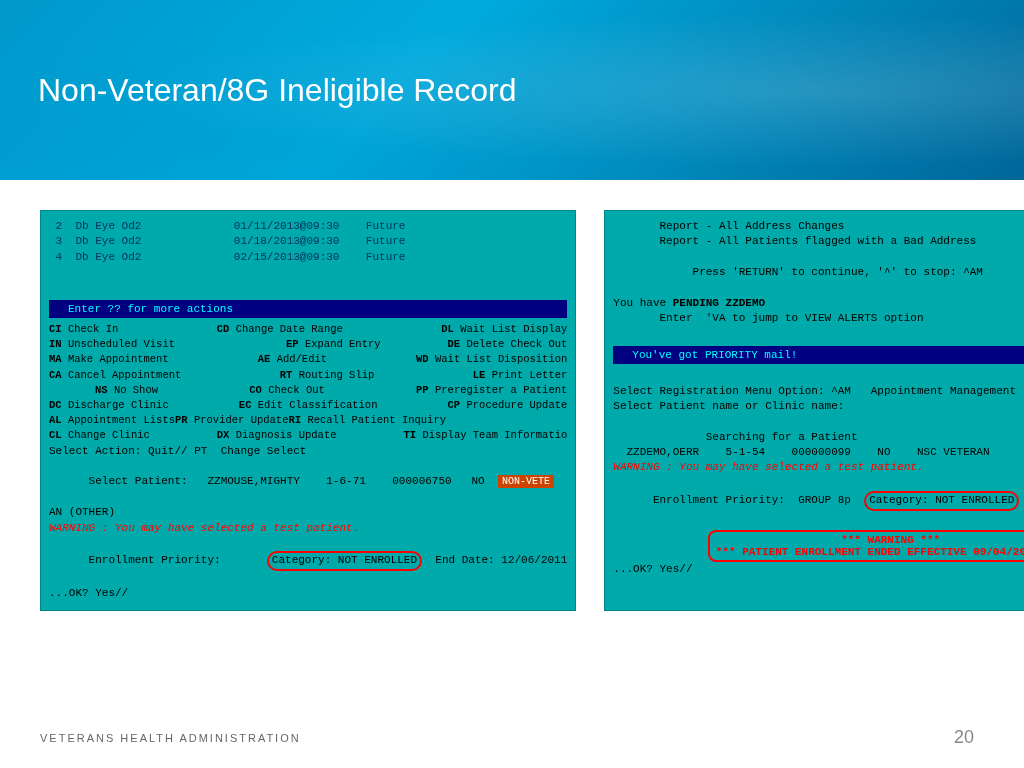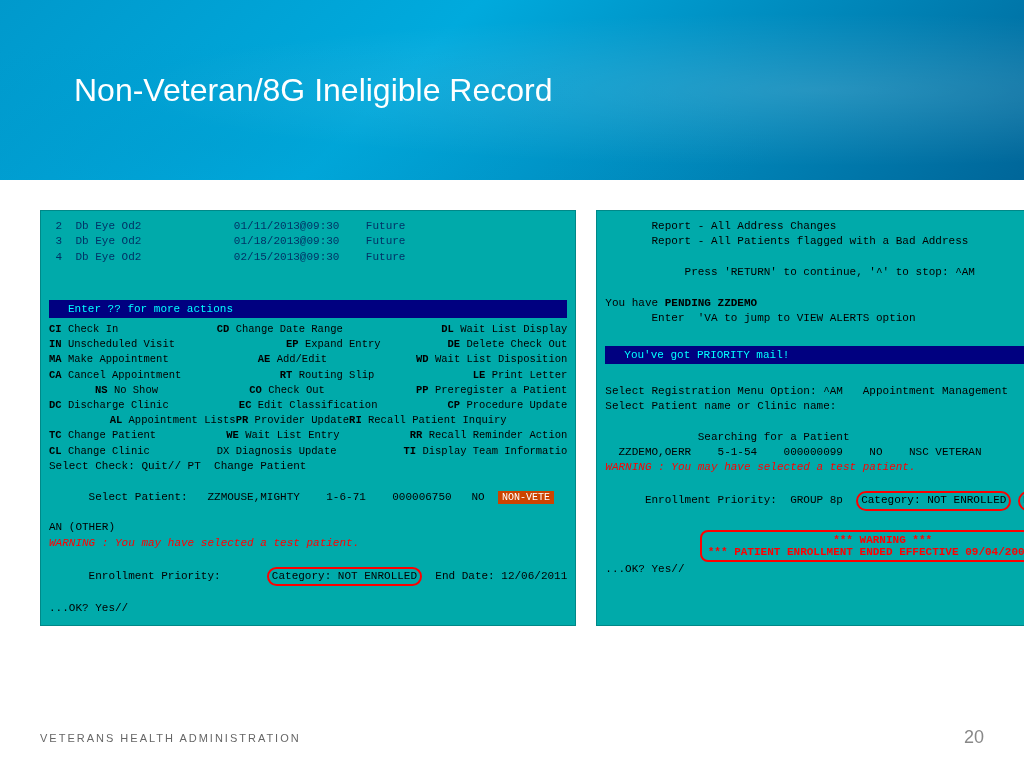--- a/index.html
+++ b/index.html
@@ -13,42 +13,42 @@
     }
 
     
     .header-banner {
       width: 100%;
       height: 180px;
       background: linear-gradient(135deg, #0099cc 0%, #00aadd 40%, #0088bb 70%, #006699 100%);
       position: relative;
       display: flex;
       align-items: center;
-      padding: 0 74px;
+      padding: 0 38px;
     }
     .header-banner::before {
       content: '';
       position: absolute;
       top: 0; left: 0; right: 0; bottom: 0;
       background: radial-gradient(ellipse at 80% 50%, rgba(255,255,255,0.15) 0%, transparent 60%),
                   radial-gradient(ellipse at 20% 80%, rgba(0,150,200,0.3) 0%, transparent 50%);
     }
     .header-title {
       color: white;
       font-size: 32px;
       font-weight: 300;
       position: relative;
       z-index: 1;
     }
 
     
     .main-content {
       padding: 20px 40px;
       display: flex;
-      gap: 20px;
+      gap: 28px;
       margin-top: 10px;
     }
 
     
     .terminal {
       background: #00aaaa;
       color: #000080;
       font-family: 'Courier New', monospace;
       font-size: 11px;
       padding: 8px;
@@ -103,21 +103,21 @@
       border-radius: 12px;
       display: inline-block;
       padding: 0 3px;
     }
 
     
     .footer {
       position: absolute;
       bottom: 20px;
       left: 40px;
-      right: 40px;
+      right: 50px;
       display: flex;
       justify-content: space-between;
       align-items: center;
     }
     .footer-org {
       font-size: 11px;
       letter-spacing: 2px;
       color: #666;
       font-weight: 500;
     }
@@ -171,38 +171,33 @@
       <div style="display:flex; justify-content:space-between;">
         <span><span style="font-weight:bold;padding-left:46px;">NS</span> No Show</span>
         <span><span style="font-weight:bold;text-align:center;">CO</span> Check Out</span>
         <span><span style="font-weight:bold;">PP</span> Preregister a Patient</span>
       </div>
       <div style="display:flex; justify-content:space-between;">
         <span><span style="font-weight:bold;">DC</span> Discharge Clinic</span>
         <span><span style="font-weight:bold;">EC</span> Edit Classification</span>
         <span><span style="font-weight:bold;">CP</span> Procedure Update</span>
       </div>
-      <div style="display:flex; justify-content:center;">
+      <div style="display:flex; justify-content:flex-start;">
         <span><span style="font-weight:bold;">AL</span> Appointment Lists</span>
         <span><span style="font-weight:bold;">PR</span> Provider Update</span>
         <span><span style="font-weight:bold;">RI</span> Recall Patient Inquiry</span>
       </div>
       <div style="display:flex; justify-content:space-between;">
-        <span><span style="font-weight:bold;">TC</span> Change Patient</span>
-        <span><span style="font-weight:bold;">WE</span> Wait List Entry</span>
-        <span><span style="font-weight:bold;">RR</span> Recall Reminder Action</span>
-      </div>
-      <div style="display:flex; justify-content:space-between;">
         <span><span style="font-weight:bold;">CL</span> Change Clinic</span>
-        <span><span style="font-weight:normal;">DX</span> Diagnosis Update</span>
+        <span><span style="font-weight:bold;">DX</span> Diagnosis Update</span>
         <span><span style="font-weight:bold;">TI</span> Display Team Informatio</span>
       </div>
     </div>
 
-    <div class="terminal-line">Select Check: Quit// PT  Change Patient</div>
+    <div class="terminal-line">Select Action: Quit// PT  Change Select</div>
     <div class="terminal-line">
       Select Patient:   ZZMOUSE,MIGHTY    1-6-71    000006750   NO  <span class="non-vete-badge">NON-VETE</span>
     </div>
     <div class="terminal-line">AN (OTHER)</div>
     <div class="terminal-line" style="color:red; font-style:italic;">WARNING : You may have selected a test patient.</div>
     <div class="terminal-line">
       Enrollment Priority:       <span class="enrolled-circle">Category: NOT ENROLLED</span>  End Date: 12/06/2011
     </div>
     <div class="terminal-line">...OK? Yes//</div>
   </div>

